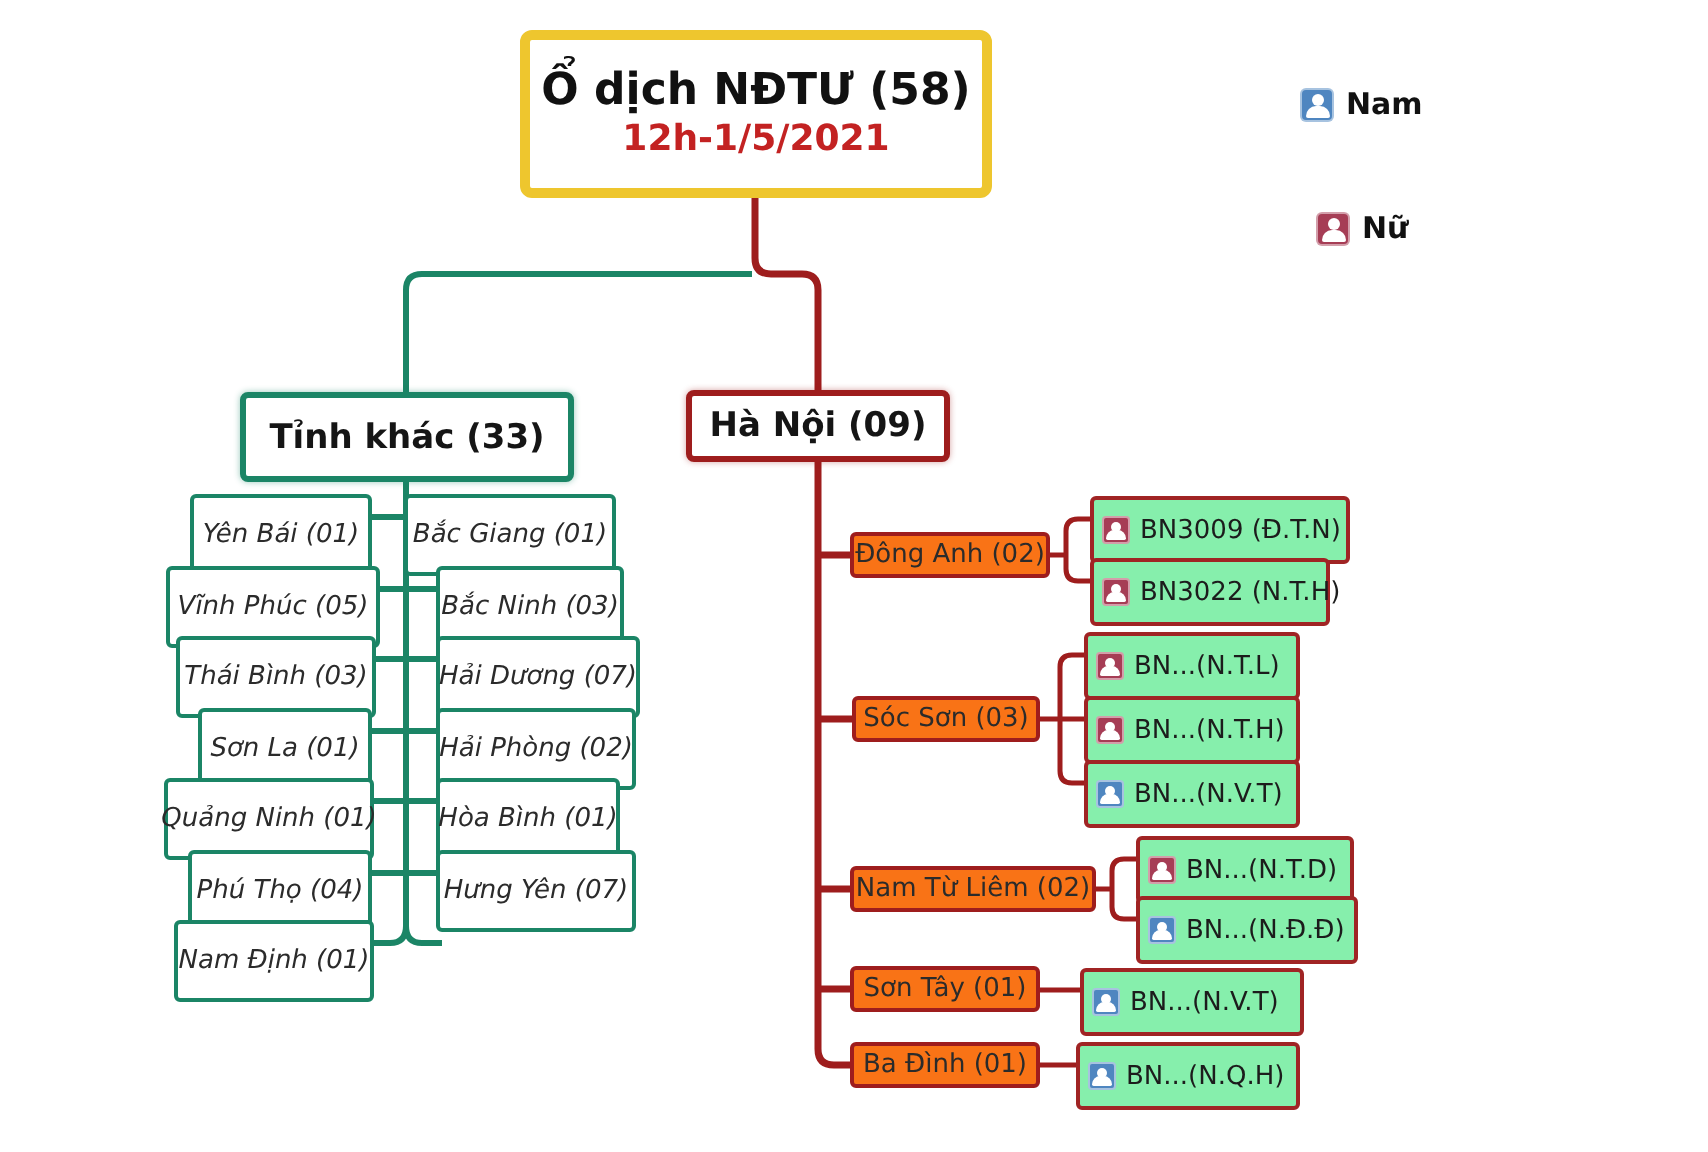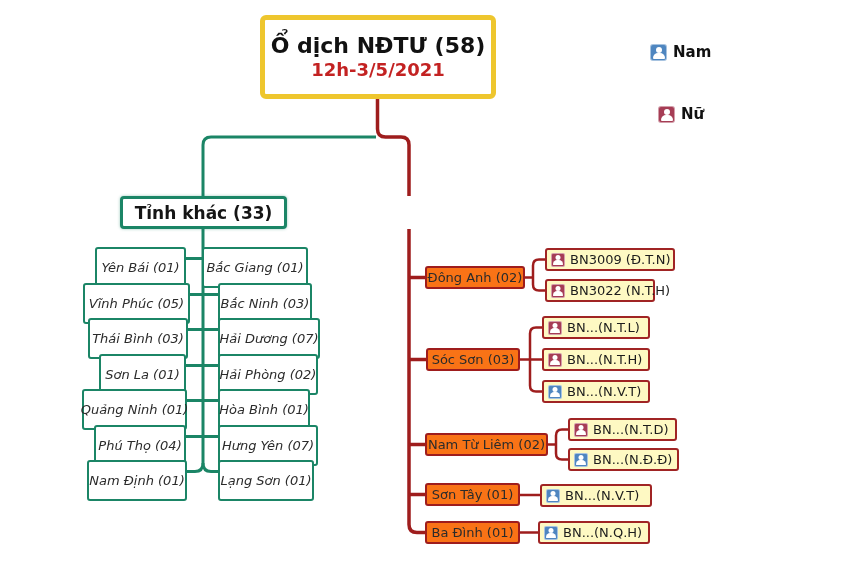--- a/index.html
+++ b/index.html
@@ -19,36 +19,36 @@
     display:flex;flex-direction:column;align-items:center;justify-content:center;gap:2px;
   }
   .root-title{font-size:22px;font-weight:bold;color:#111;line-height:1.1;}
   .root-date{font-size:18px;font-weight:bold;color:#c32222;line-height:1.1;}
 
   .hdr{
     position:absolute;background:#fff;border-radius:4px;
     display:flex;align-items:center;justify-content:center;
     font-size:17px;font-weight:bold;color:#151515;white-space:nowrap;
   }
-  .hdr-green{left:120px;top:196px;width:167px;height:33px;border:3px solid #1b8566;box-shadow:0 0 3px rgba(27,133,102,.45);}
+  .hdr-green{left:120px;top:196px;width:167px;height:45px;border:3px solid #1b8566;box-shadow:0 0 3px rgba(27,133,102,.45);}
   .hdr-red{left:343px;top:195px;width:132px;height:36px;border:3px solid #9e1d1d;box-shadow:0 0 3px rgba(158,29,29,.4);}
 
   .pbox{
     position:absolute;height:41px;background:#fff;border:2px solid #1b8566;border-radius:3px;
     display:flex;align-items:center;justify-content:center;
     font-size:13px;color:#2b2b2b;white-space:nowrap;font-style:italic;
   }
   .dbox{
     position:absolute;height:23px;background:#f97316;border:2px solid #9e1d1d;border-radius:3px;
     display:flex;align-items:center;justify-content:center;
     font-size:13px;color:#2b2b2b;white-space:nowrap;
   }
   .bnbox{
-    position:absolute;height:23px;background:#fef9c3;border:2px solid #a02424;border-radius:3px;
-    display:flex;align-items:center;justify-content:flex-start;gap:5px;padding:4px 4px;
+    position:absolute;height:23px;background:#86efac;border:2px solid #a02424;border-radius:3px;
+    display:flex;align-items:center;justify-content:flex-start;gap:5px;padding:15px 4px;
     font-size:13px;color:#1c1c1c;white-space:nowrap;
   }
 
   .picon{width:14px;height:14px;border-radius:2px;position:relative;flex:0 0 auto;border:1px solid rgba(255,255,255,.5);}
   .picon::before{content:"";position:absolute;left:50%;top:1.5px;transform:translateX(-50%);
     width:5px;height:5px;border-radius:50%;background:#fff;}
   .picon::after{content:"";position:absolute;left:50%;bottom:1px;transform:translateX(-50%);
     width:10px;height:5px;border-radius:5px 5px 1px 1px;background:#fff;}
   .picon[data-gender="male"]{background:#4f86c0;}
   .picon[data-gender="female"]{background:#a63d55;}
@@ -83,61 +83,61 @@
     <path class="line-red-thin" d="M520,359.5 H543"></path>
     <path class="line-red-thin" d="M543,327.5 H536 Q530,327.5 530,333.5 V385.5 Q530,391.5 536,391.5 H543"></path>
     <path class="line-red-thin" d="M548,444.5 H556"></path>
     <path class="line-red-thin" d="M569,429.5 H562 Q556,429.5 556,435.5 V453.5 Q556,459.5 562,459.5 H569"></path>
     <path class="line-red-thin" d="M520,495 H541"></path>
     <path class="line-red-thin" d="M520,532.5 H539"></path>
   </svg>
 
   <div class="root-box">
     <div class="root-title">Ổ dịch NĐTƯ (58)</div>
-    <div class="root-date">12h-3/5/2021</div>
+    <div class="root-date">12h-1/5/2021</div>
   </div>
 
   <div class="legend-item" style="left:650px;top:43px;">
     <span class="picon picon-lg" data-gender="male"></span>
     <span>Nam</span>
   </div>
   <div class="legend-item" style="left:658px;top:105px;">
     <span class="picon picon-lg" data-gender="female"></span>
     <span>Nữ</span>
   </div>
 
   <div class="hdr hdr-green">Tỉnh khác (33)</div>
+  <div class="hdr hdr-red">Hà Nội (09)</div>
 
   <div class="pbox" style="left:95px;top:247px;width:91px;">Yên Bái (01)</div>
   <div class="pbox" style="left:83px;top:283px;width:107px;">Vĩnh Phúc (05)</div>
   <div class="pbox" style="left:88px;top:318px;width:100px;">Thái Bình (03)</div>
   <div class="pbox" style="left:99px;top:354px;width:87px;">Sơn La (01)</div>
   <div class="pbox" style="left:82px;top:389px;width:105px;">Quảng Ninh (01)</div>
   <div class="pbox" style="left:94px;top:425px;width:92px;">Phú Thọ (04)</div>
   <div class="pbox" style="left:87px;top:460px;width:100px;">Nam Định (01)</div>
 
   <div class="pbox" style="left:202px;top:247px;width:106px;">Bắc Giang (01)</div>
   <div class="pbox" style="left:218px;top:283px;width:94px;">Bắc Ninh (03)</div>
   <div class="pbox" style="left:218px;top:318px;width:102px;">Hải Dương (07)</div>
   <div class="pbox" style="left:218px;top:354px;width:100px;">Hải Phòng (02)</div>
   <div class="pbox" style="left:218px;top:389px;width:92px;">Hòa Bình (01)</div>
   <div class="pbox" style="left:218px;top:425px;width:100px;">Hưng Yên (07)</div>
-  <div class="pbox" style="left:218px;top:460px;width:96px;">Lạng Sơn (01)</div>
 
   <div class="dbox" style="left:425px;top:266px;width:100px;">Đông Anh (02)</div>
   <div class="dbox" style="left:426px;top:348px;width:94px;">Sóc Sơn (03)</div>
   <div class="dbox" style="left:425px;top:433px;width:123px;">Nam Từ Liêm (02)</div>
   <div class="dbox" style="left:425px;top:483px;width:95px;">Sơn Tây (01)</div>
   <div class="dbox" style="left:425px;top:521px;width:95px;">Ba Đình (01)</div>
 
   <div class="bnbox" style="left:545px;top:248px;width:130px;">
     <span class="picon" data-gender="female"></span>
     <span>BN3009 (Đ.T.N)</span>
   </div>
-  <div class="bnbox" style="left:545px;top:279px;width:110px;">
+  <div class="bnbox" style="left:545px;top:279px;width:120px;">
     <span class="picon" data-gender="female"></span>
     <span>BN3022 (N.T.H)</span>
   </div>
   <div class="bnbox" style="left:542px;top:348px;width:108px;">
     <span class="picon" data-gender="female"></span>
     <span>BN...(N.T.H)</span>
   </div>
   <div class="bnbox" style="left:542px;top:316px;width:108px;">
     <span class="picon" data-gender="female"></span>
     <span>BN...(N.T.L)</span>

